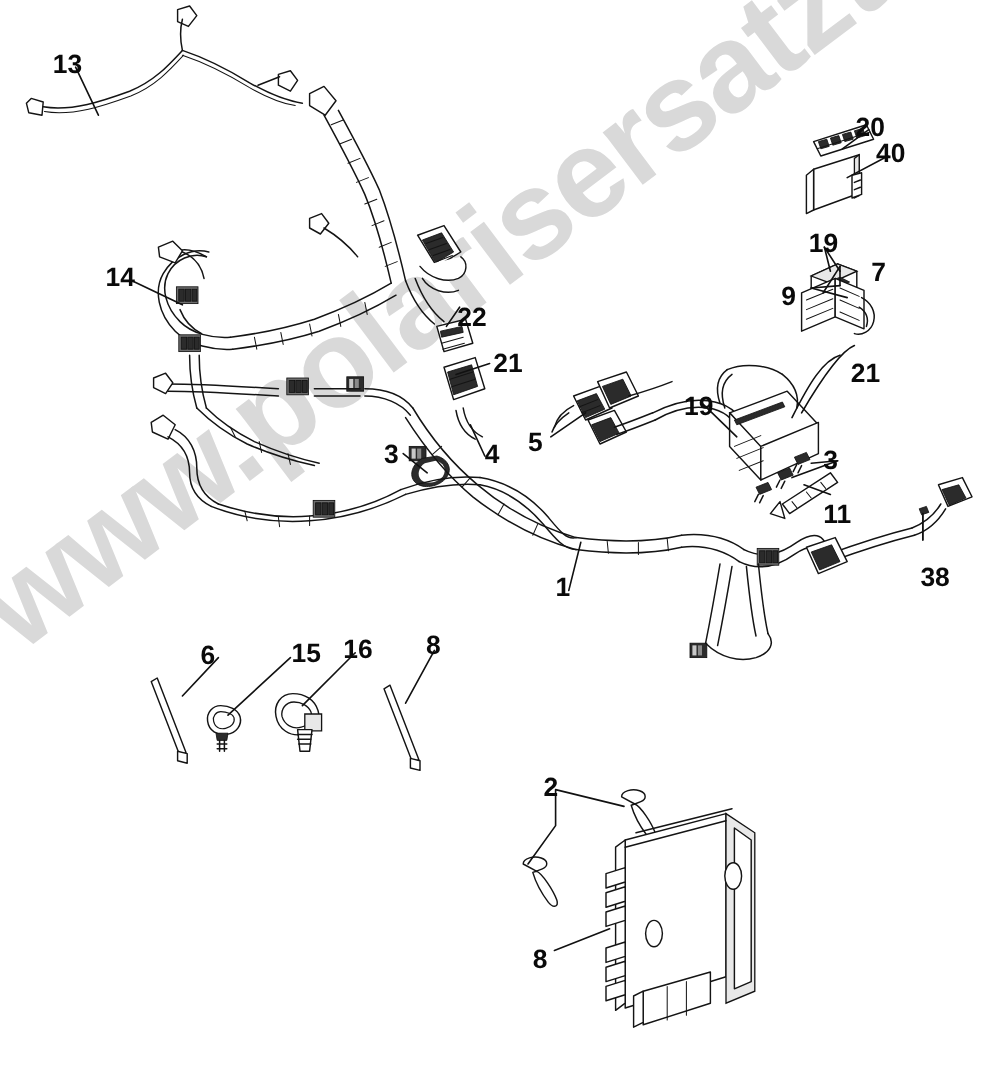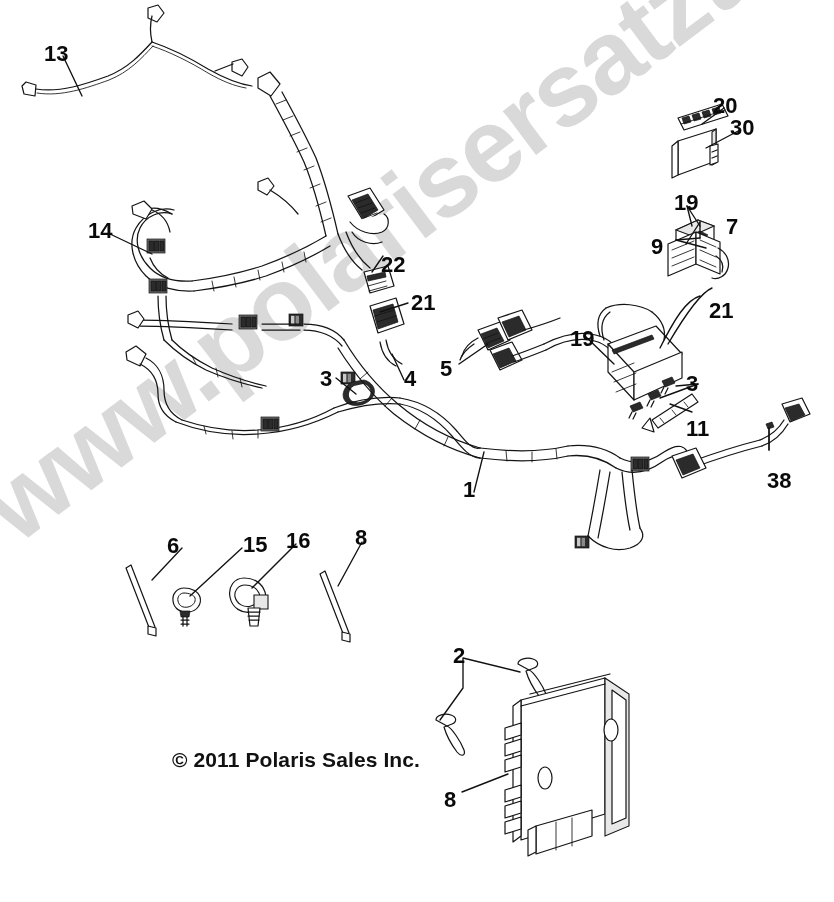--- a/index.html
+++ b/index.html
@@ -413,31 +413,30 @@
 
   <div class="callout" style="left:44px;  top:43px;">13</div>
   <div class="callout" style="left:88px;  top:220px;">14</div>
   <div class="callout" style="left:381px; top:254px;">22</div>
   <div class="callout" style="left:411px; top:292px;">21</div>
   <div class="callout" style="left:320px; top:368px;">3</div>
   <div class="callout" style="left:404px; top:368px;">4</div>
   <div class="callout" style="left:440px; top:358px;">5</div>
   <div class="callout" style="left:570px; top:328px;">19</div>
   <div class="callout" style="left:713px; top:95px;">20</div>
-  <div class="callout" style="left:730px; top:117px;">30</div>
+  <div class="callout" style="left:730px; top:117px;">40</div>
   <div class="callout" style="left:674px; top:192px;">19</div>
   <div class="callout" style="left:726px; top:216px;">7</div>
   <div class="callout" style="left:651px; top:236px;">9</div>
   <div class="callout" style="left:709px; top:300px;">21</div>
   <div class="callout" style="left:686px; top:373px;">3</div>
   <div class="callout" style="left:686px; top:418px;">11</div>
   <div class="callout" style="left:767px; top:470px;">38</div>
   <div class="callout" style="left:463px; top:479px;">1</div>
   <div class="callout" style="left:167px; top:535px;">6</div>
   <div class="callout" style="left:232px; top:534px;margin-left:11px;">15</div>
   <div class="callout" style="left:286px; top:530px;">16</div>
   <div class="callout" style="left:355px; top:527px;">8</div>
   <div class="callout" style="left:453px; top:645px;">2</div>
   <div class="callout" style="left:444px; top:789px;">8</div>
 
-  <div id="copyright">© 2011 Polaris Sales Inc.</div>
 
 </div>
 
 </body></html>

